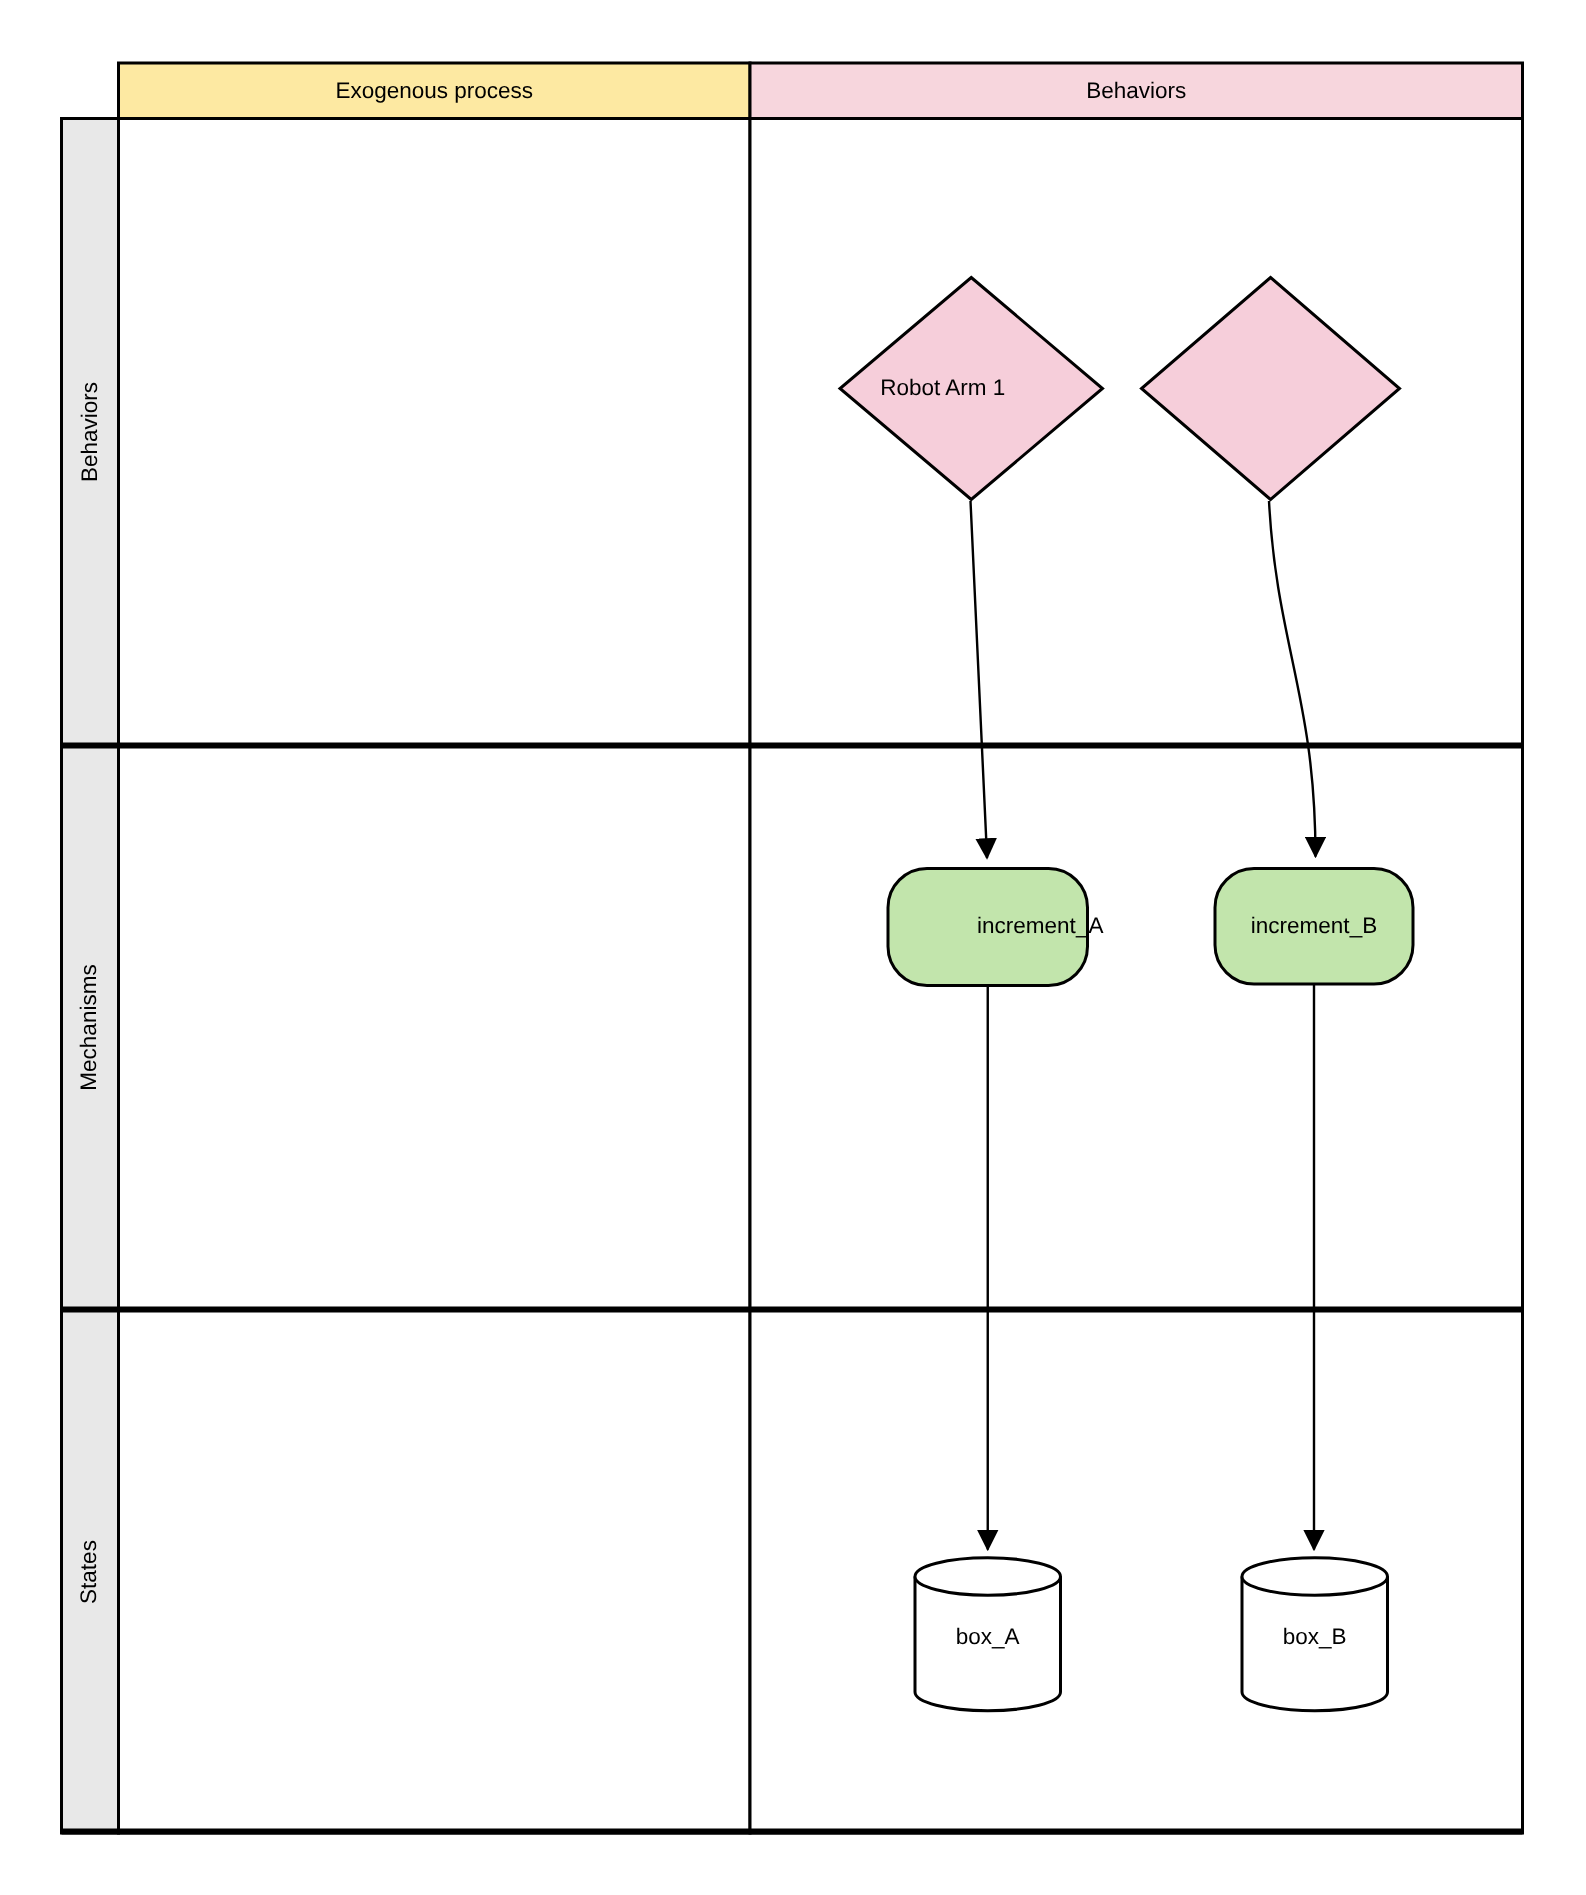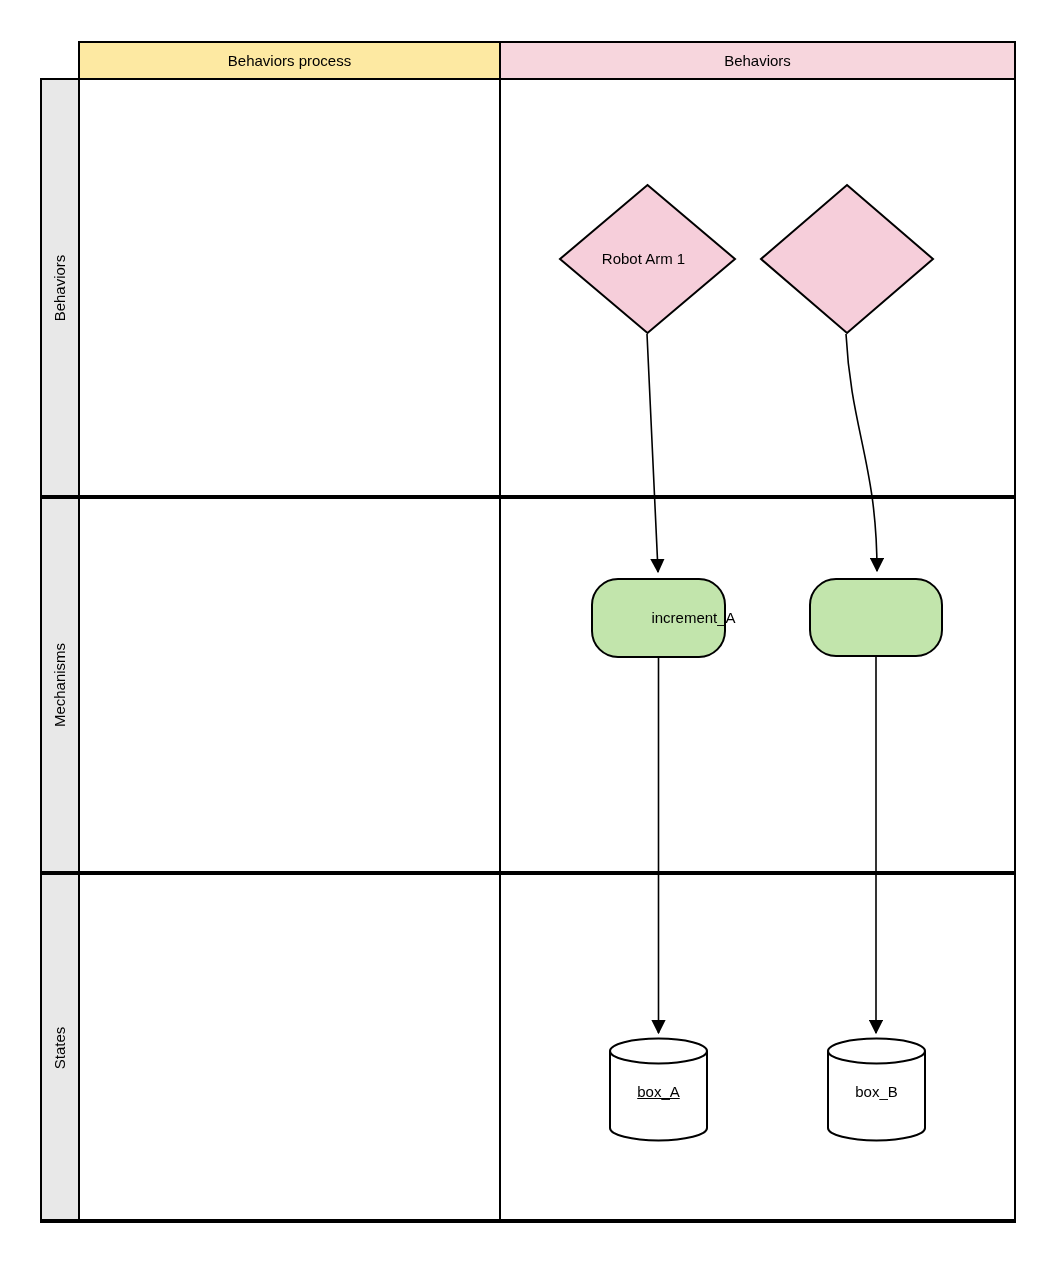--- a/index.html
+++ b/index.html
@@ -83,33 +83,34 @@
     <g stroke="#000000" stroke-width="2">
       <path d="M610,1051 v77 a48.5,12.5 0 0 0 97,0 v-77" fill="#FFFFFF"></path>
       <ellipse cx="658.5" cy="1051" rx="48.5" ry="12.5" fill="#FFFFFF"></ellipse>
     </g>
     <g stroke="#000000" stroke-width="2">
       <path d="M828,1051 v77 a48.5,12.5 0 0 0 97,0 v-77" fill="#FFFFFF"></path>
       <ellipse cx="876.5" cy="1051" rx="48.5" ry="12.5" fill="#FFFFFF"></ellipse>
     </g>
   </svg>
 
-  <div class="overlay" style="left:79px; top:42px; width:421px; height:37px;">Behaviors process</div>
+  <div class="overlay" style="left:79px; top:42px; width:421px; height:37px;">Exogenous process</div>
   <div class="overlay" style="left:500px; top:42px; width:515px; height:37px;">Behaviors</div>
 
   <div class="overlay lane-label" style="left:41px; top:79px; width:38px; height:418px;">
     <span>Behaviors</span>
   </div>
   <div class="overlay lane-label" style="left:41px; top:497px; width:38px; height:376px;">
     <span>Mechanisms</span>
   </div>
   <div class="overlay lane-label" style="left:41px; top:873px; width:38px; height:349px;">
     <span>States</span>
   </div>
 
-  <div class="overlay" style="left:556px; top:185px; width:175px; height:148px;">Robot Arm 1</div>
+  <div class="overlay" style="left:541px; top:185px; width:175px; height:148px;">Robot Arm 1</div>
 
   <div class="overlay" style="left:592px; top:579px; width:133px; height:78px;padding-left:35px;">increment_A</div>
+  <div class="overlay" style="left:810px; top:579px; width:132px; height:77px;">increment_B</div>
 
-  <div class="overlay" style="left:610px; top:1042px; width:97px; height:100px;text-decoration:underline;">box_A</div>
+  <div class="overlay" style="left:610px; top:1042px; width:97px; height:100px;">box_A</div>
   <div class="overlay" style="left:828px; top:1042px; width:97px; height:100px;text-align:center;">box_B</div>
 
 </div>
 
 </body></html>

